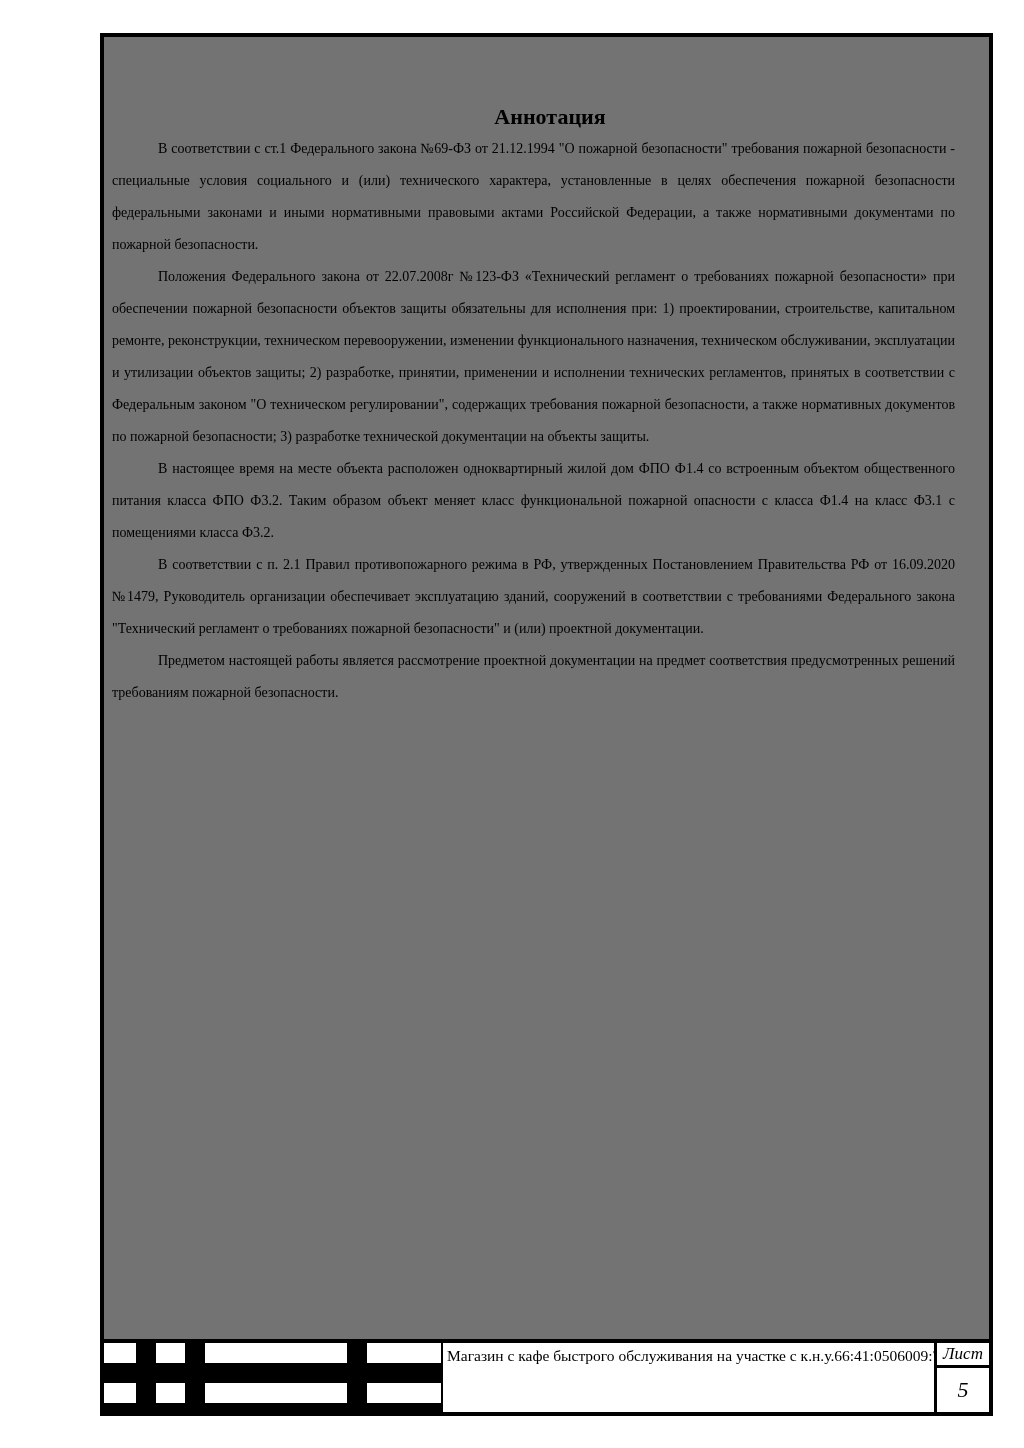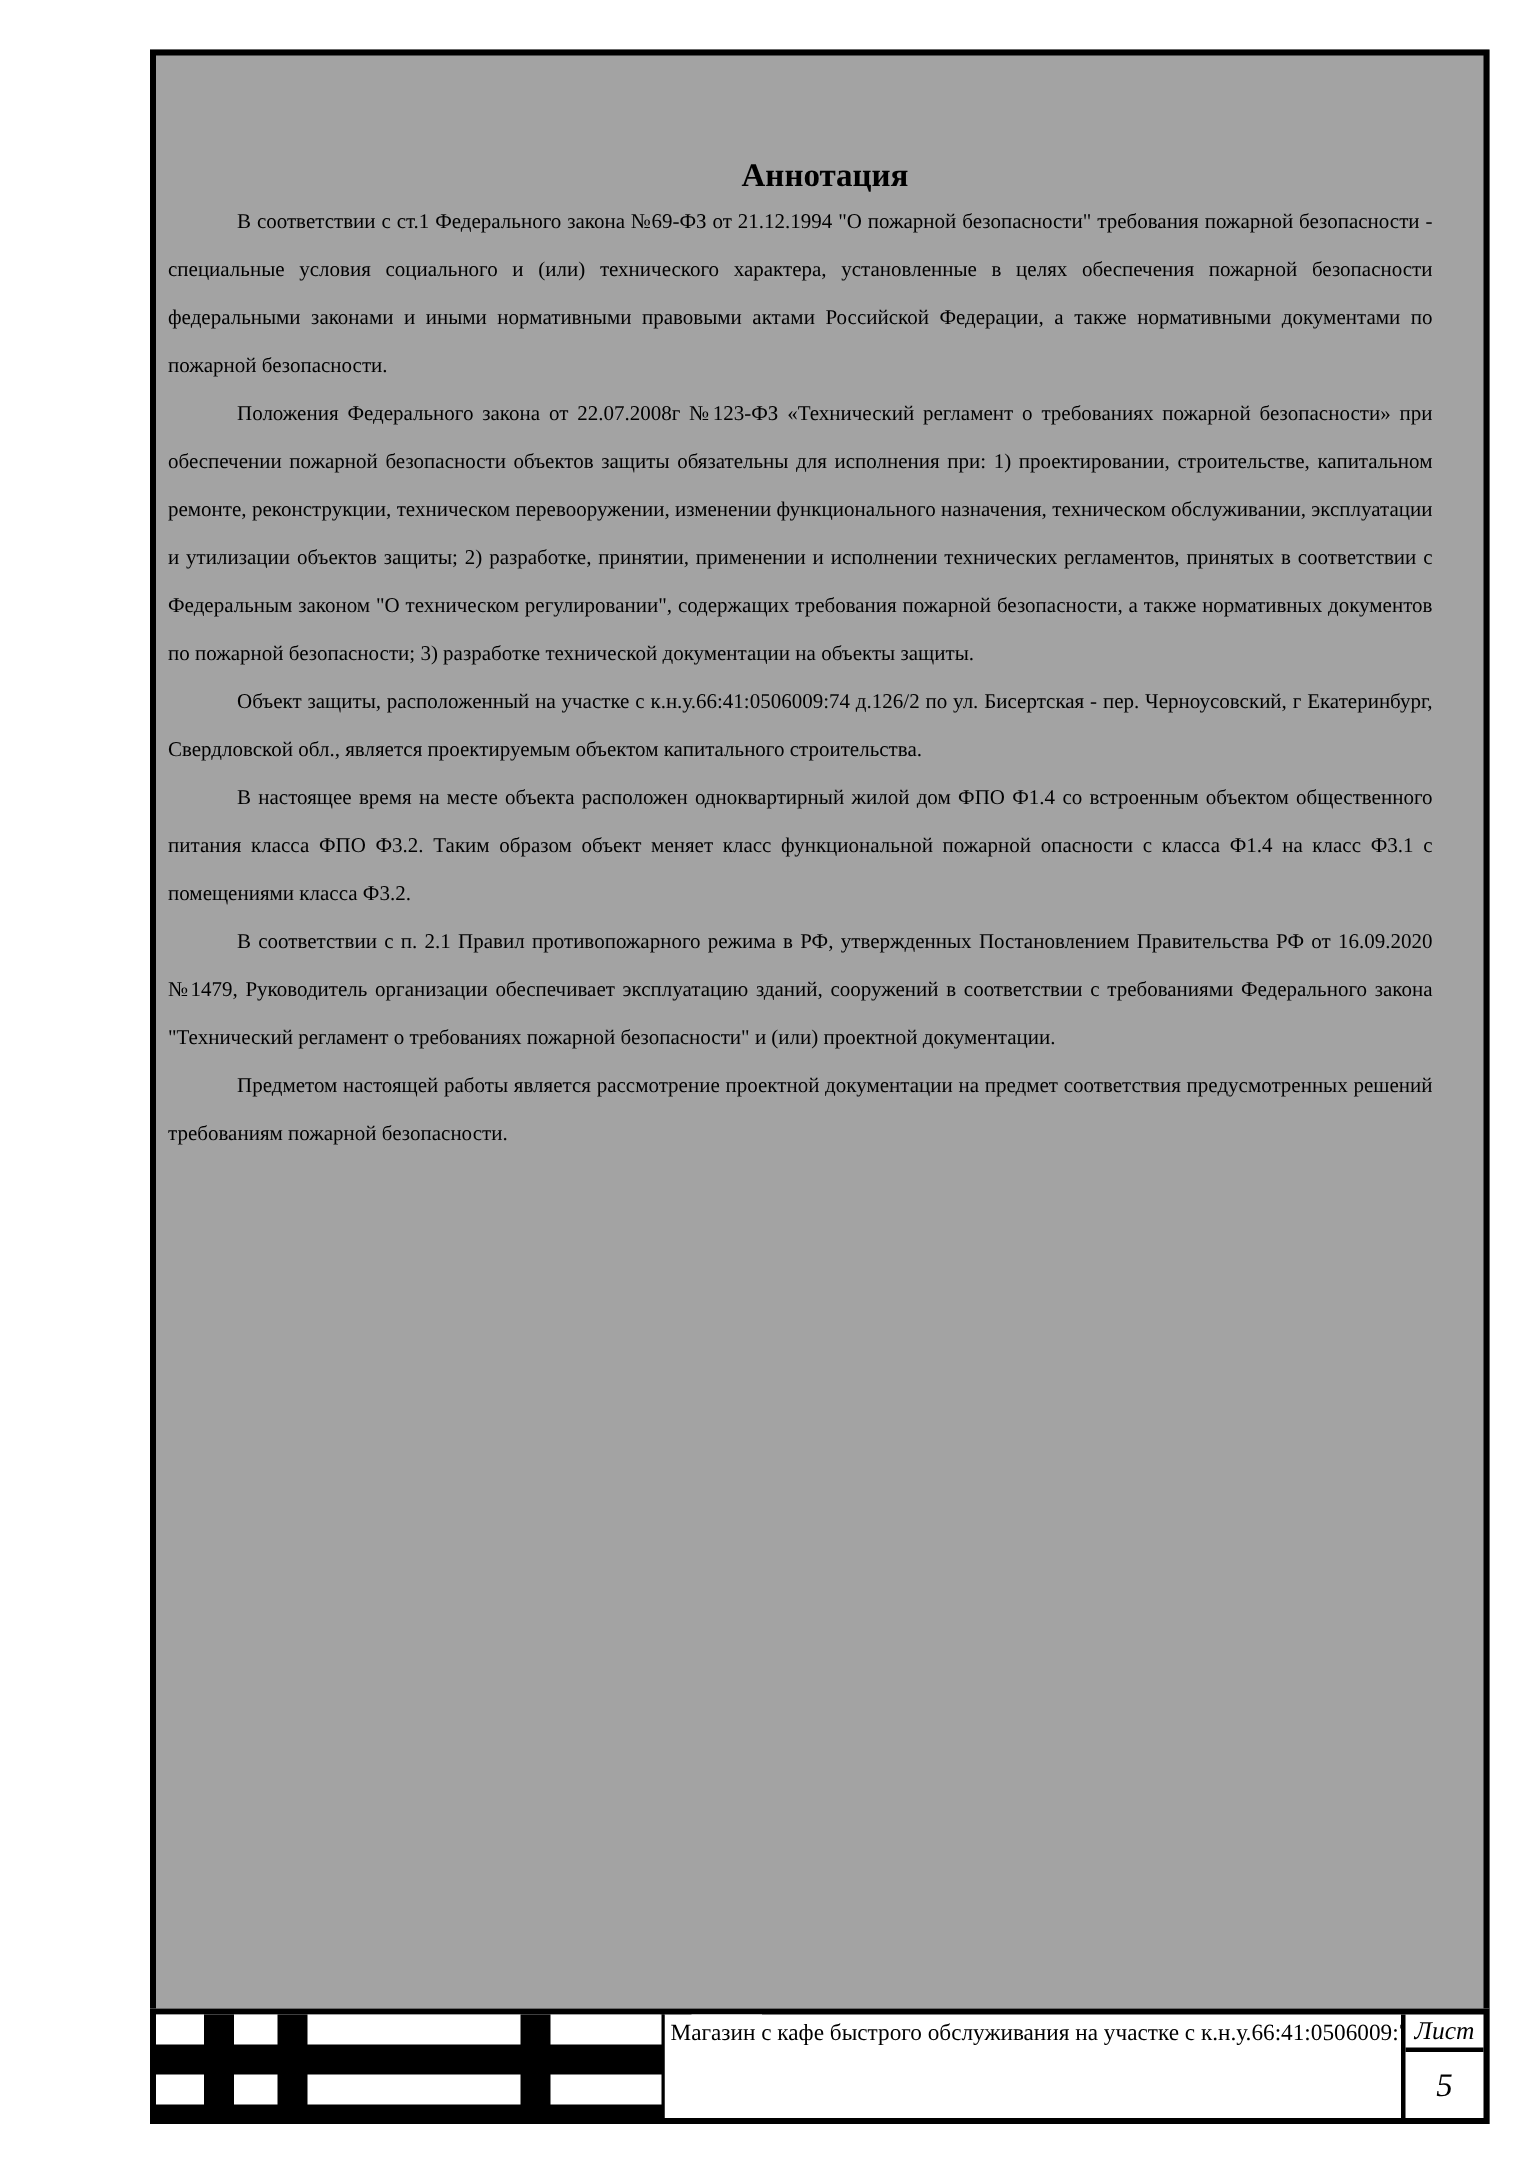--- a/index.html
+++ b/index.html
@@ -13,21 +13,21 @@
     overflow: hidden;
   }
   .frame {
     position: absolute;
     left: 100px;
     top: 33px;
     width: 893px;
     height: 1383px;
     border: 4px solid #000000;
     box-sizing: border-box;
-    background: #a3a3a3;
+    background: #737373;
     padding-left: 48px;
   }
   .content {
     position: absolute;
     left: 8px;
     top: 64px;
     width: 843px;
   }
   .doc-title {
     margin: 0;
@@ -113,21 +113,20 @@
 </head>
 <body>
 
 <div class="page">
   <div class="frame">
 
     <div class="content">
       <p class="doc-title">Аннотация</p>
       <p class="para">В соответствии с ст.1 Федерального закона №69-ФЗ от 21.12.1994 "О пожарной безопасности" требования пожарной безопасности - специальные условия социального и (или) технического характера, установленные в целях обеспечения пожарной безопасности федеральными законами и иными нормативными правовыми актами Российской Федерации, а также нормативными документами по пожарной безопасности.</p>
       <p class="para">Положения Федерального закона от 22.07.2008г №123-ФЗ «Технический регламент о требованиях пожарной безопасности» при обеспечении пожарной безопасности объектов защиты обязательны для исполнения при: 1) проектировании, строительстве, капитальном ремонте, реконструкции, техническом перевооружении, изменении функционального назначения, техническом обслуживании, эксплуатации и утилизации объектов защиты; 2) разработке, принятии, применении и исполнении технических регламентов, принятых в соответствии с Федеральным законом "О техническом регулировании", содержащих требования пожарной безопасности, а также нормативных документов по пожарной безопасности; 3) разработке технической документации на объекты защиты.</p>
-      <p class="para">Объект защиты, расположенный на участке с к.н.у.66:41:0506009:74 д.126/2 по ул. Бисертская - пер. Черноусовский, г Екатеринбург, Свердловской обл., является проектируемым объектом капитального строительства.</p>
       <p class="para">В настоящее время на месте объекта расположен одноквартирный жилой дом ФПО Ф1.4 со встроенным объектом общественного питания класса ФПО Ф3.2. Таким образом объект меняет класс функциональной пожарной опасности с класса Ф1.4 на класс Ф3.1 с помещениями класса Ф3.2.</p>
       <p class="para">В соответствии с п. 2.1 Правил противопожарного режима в РФ, утвержденных Постановлением Правительства РФ от 16.09.2020 №1479, Руководитель организации обеспечивает эксплуатацию зданий, сооружений в соответствии с требованиями Федерального закона "Технический регламент о требованиях пожарной безопасности" и (или) проектной документации.</p>
       <p class="para">Предметом настоящей работы является рассмотрение проектной документации на предмет соответствия предусмотренных решений требованиям пожарной безопасности.</p>
     </div>
 
     <div class="title-block">
 
       <div class="rev-table">
         <div></div>
         <div></div>

